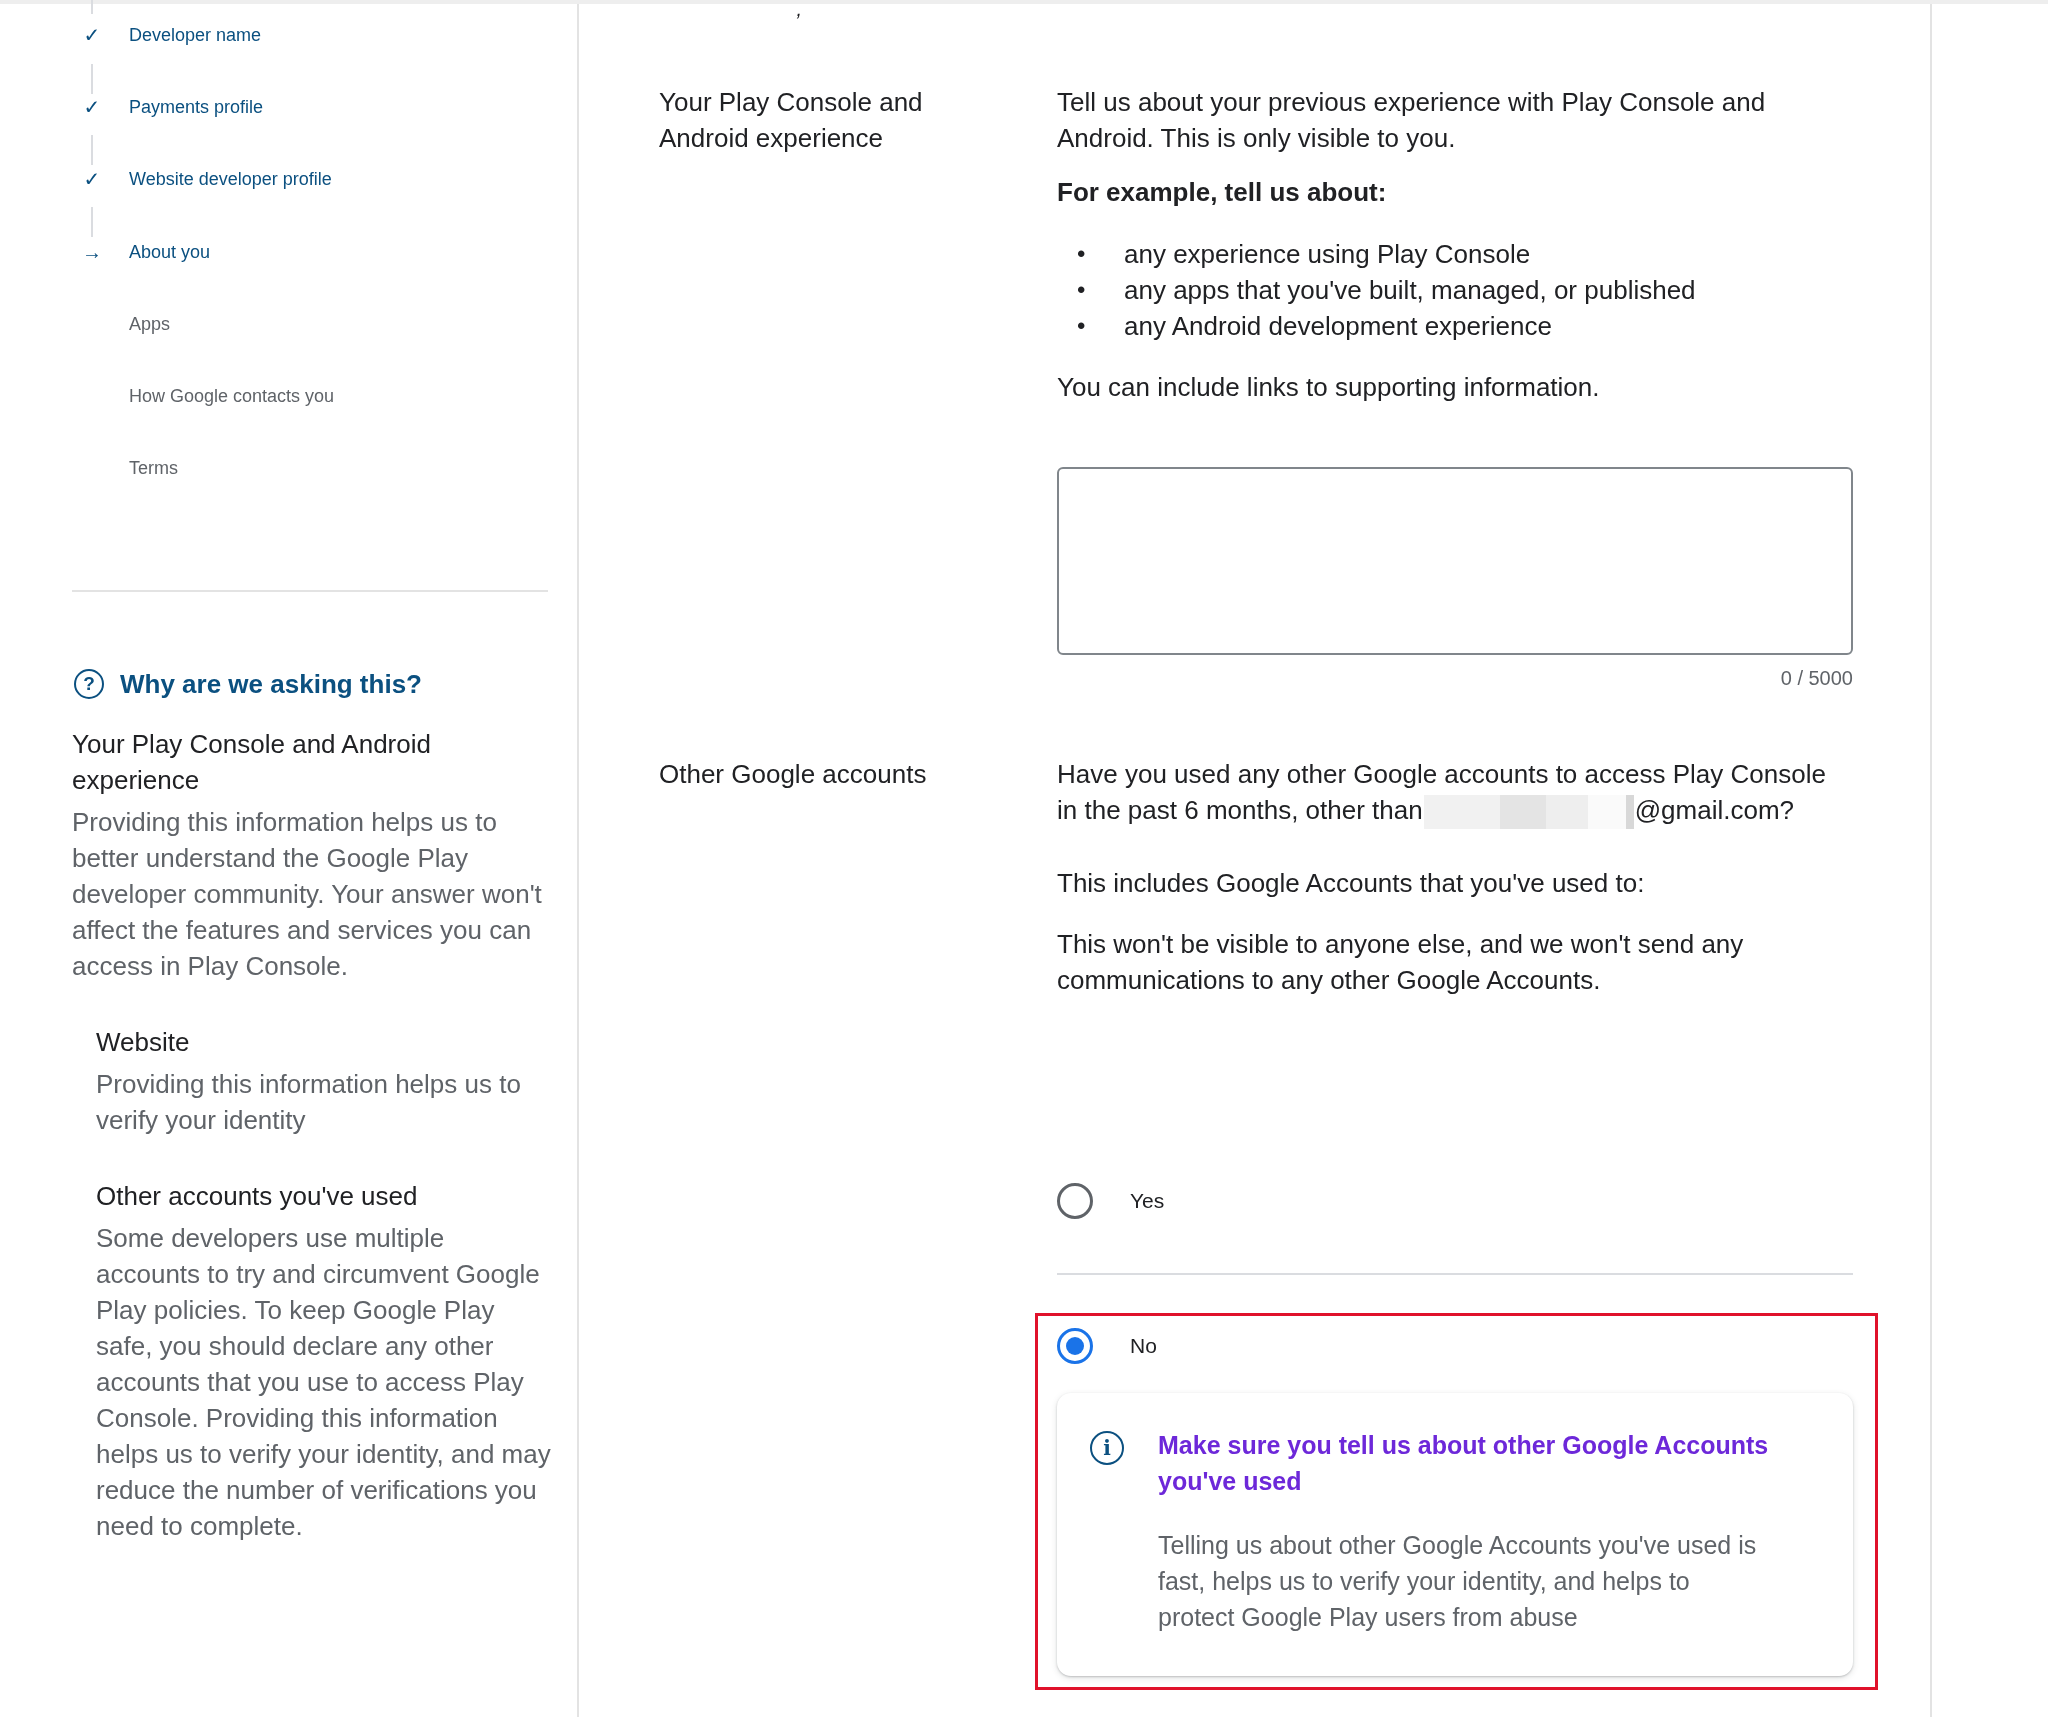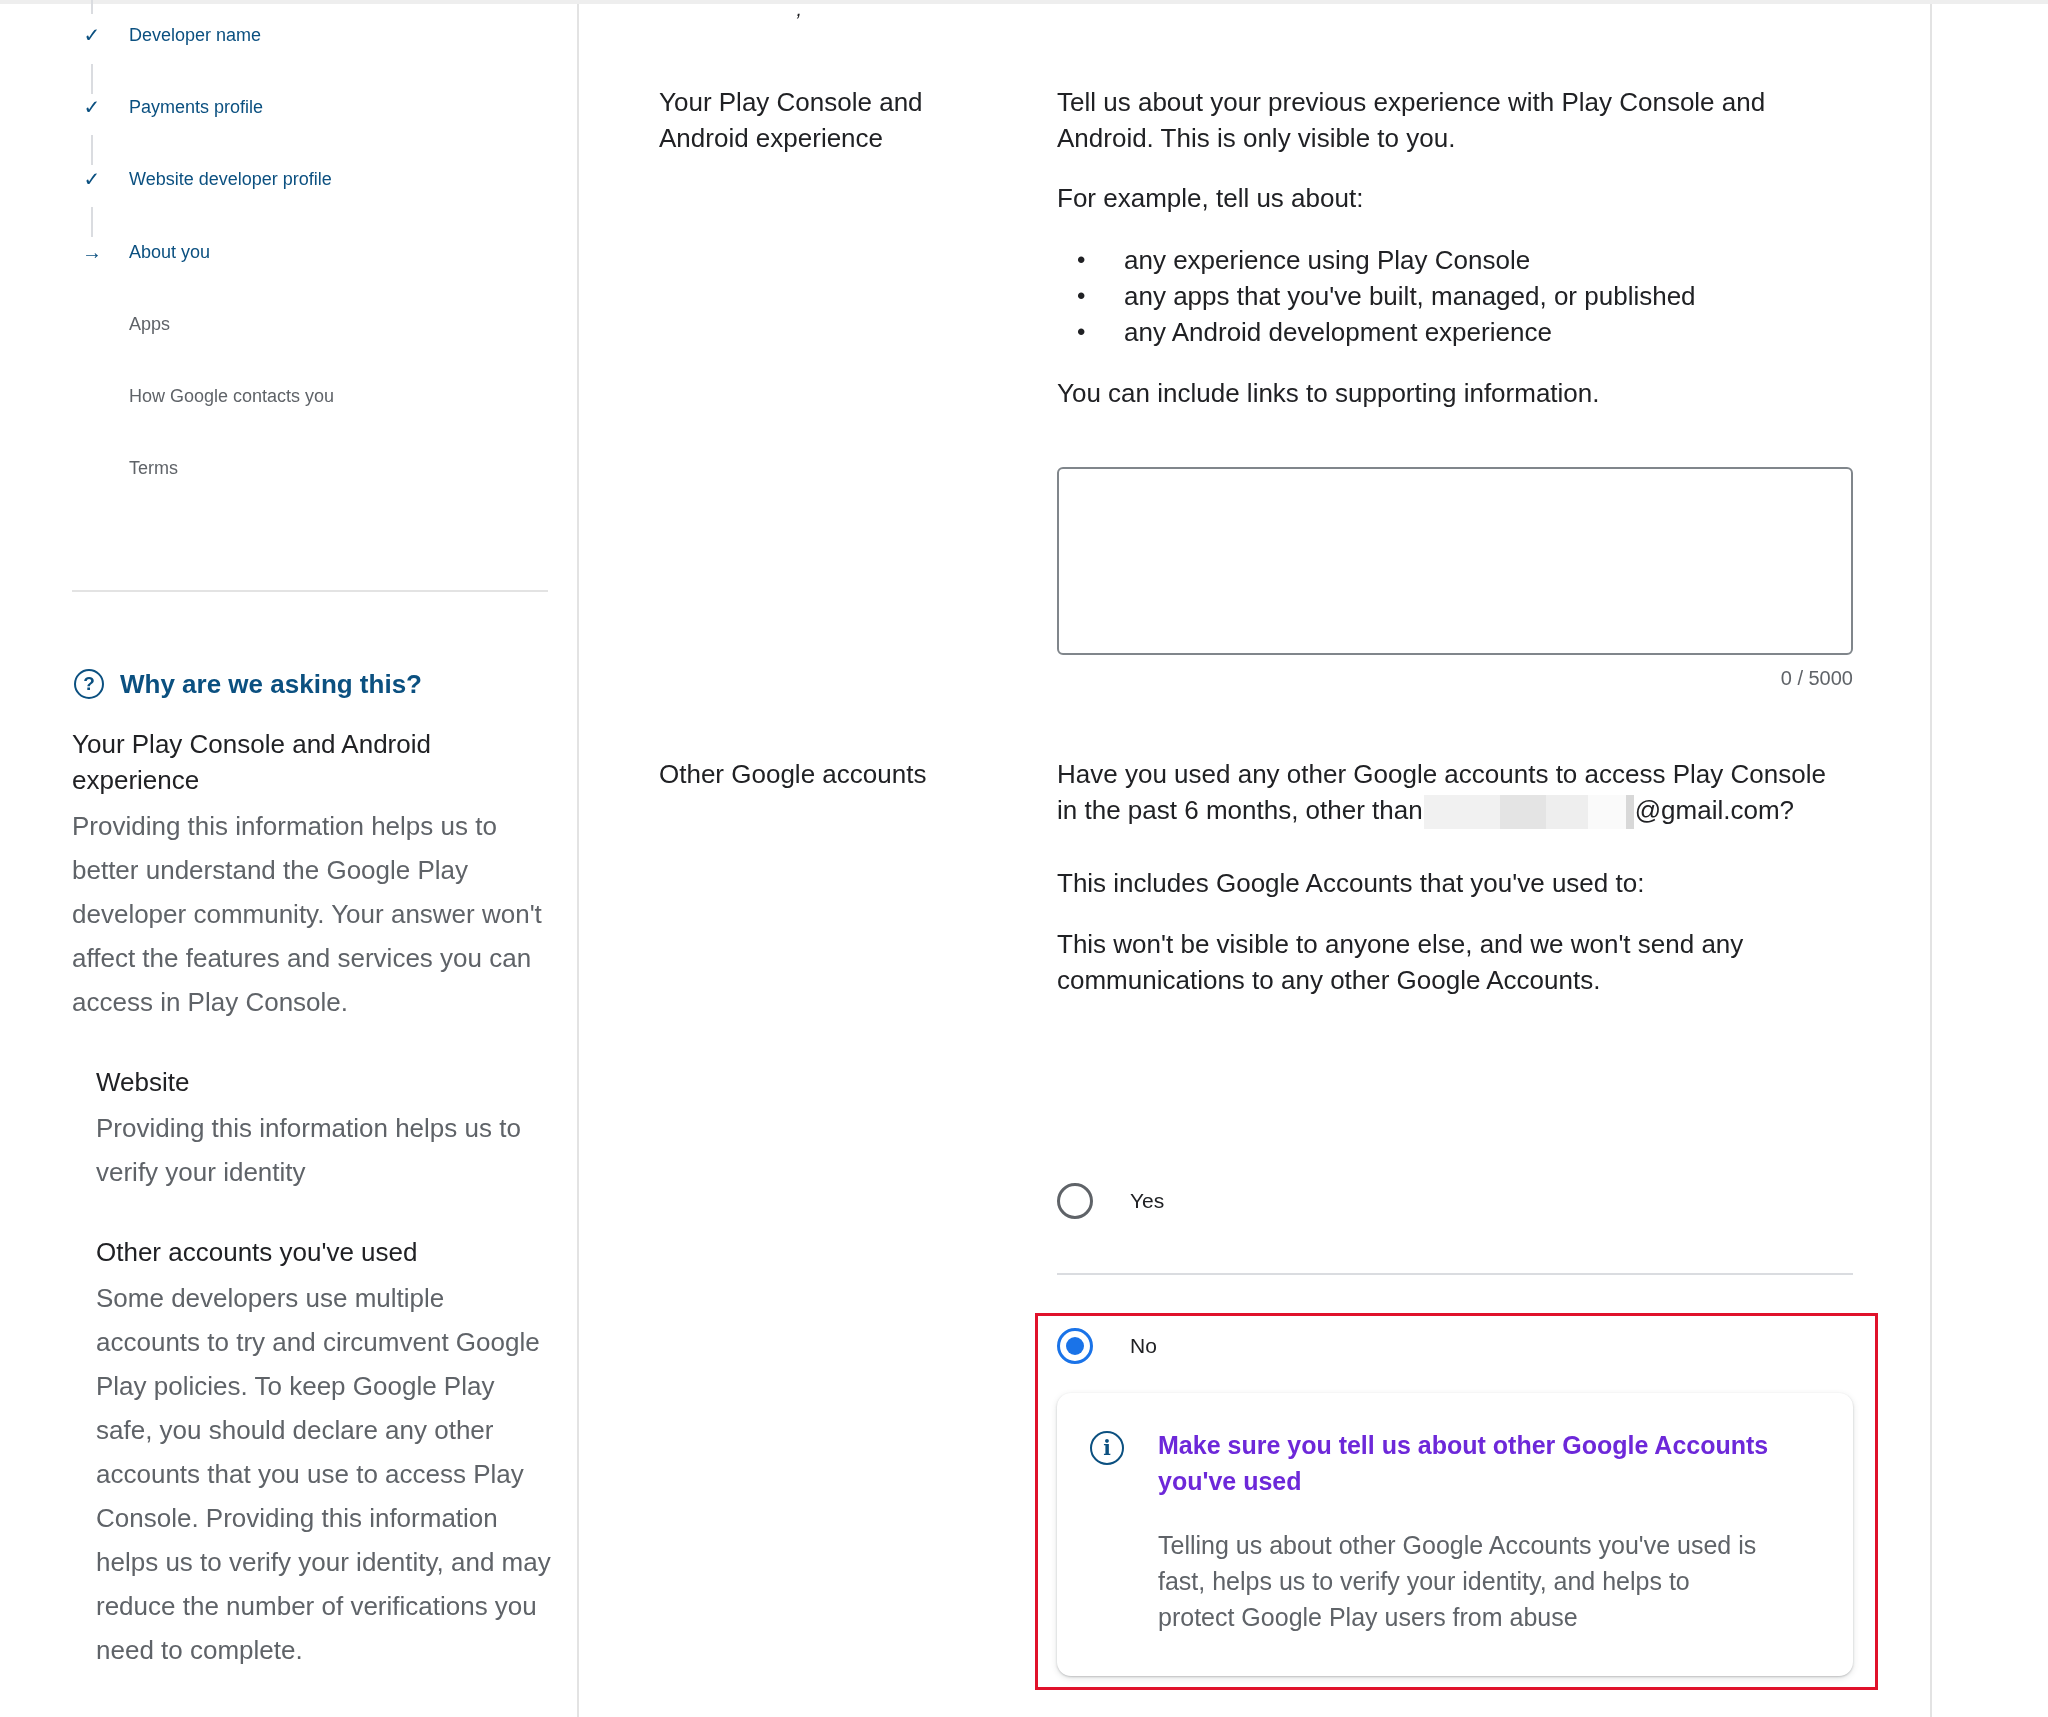--- a/index.html
+++ b/index.html
@@ -20,21 +20,21 @@
 
   .left-divider { position: absolute; left: 72px; top: 586px; width: 476px; height: 2px; background: #e3e3e3; }
 
   .help { position: absolute; left: 72px; top: 660px; width: 480px; }
   .help-title-row { display: flex; align-items: center; height: 40px; }
   .help-icon { width: 30px; height: 30px; border: 2.5px solid #0b5080; border-radius: 50%; color: #0b5080; font-size: 19px; font-weight: bold; display: flex; align-items: center; justify-content: center; margin-left: 2px; }
   .help-title { margin-left: 16px; font-size: 26px; font-weight: bold; color: #0b5080; }
   .help-section { margin-top: 22px; }
   .help-section + .help-section { margin-top: 40px; margin-left: 24px; }
   .help-heading { font-size: 26px; line-height: 36px; color: #202124; }
-  .help-body { font-size: 26px; line-height: 44px; color: #5f6368; margin-top: 6px; }
+  .help-body { font-size: 26px; line-height: 36px; color: #5f6368; margin-top: 6px; }
 
   
   .main { position: absolute; left: 580px; top: 4px; width: 1352px; height: 1713px; border-right: 2px solid #e3e3e3; }
   .clipped-glyph { position: absolute; left: 217px; top: -6px; font-size: 20px; color: #202124; transform: skewX(-12deg); }
 
   .field-label { position: absolute; left: 79px; width: 320px; font-size: 26px; line-height: 36px; color: #202124; }
   .content { position: absolute; left: 477px; width: 794px; font-size: 26px; line-height: 36px; color: #202124; }
   .content p { margin: 0; }
   .content ul { list-style: none; margin: 16px; padding: 0; }
   .content li { position: relative; padding-left: 51px; }
@@ -129,21 +129,21 @@
     </div>
   </section>
 </aside>
 
 <main class="main">
   <span class="clipped-glyph">,</span>
 
   <div class="field-label" style="top:80px;">Your Play Console and Android experience</div>
   <div class="content" style="top:80px;">
     <p>Tell us about your previous experience with Play Console and Android. This is only visible to you.</p>
-    <p style="margin-top:24px;">For example, tell us about:</p>
+    <p style="margin-top:18px;font-weight:bold;">For example, tell us about:</p>
     <ul style="margin-top:26px;">
       <li>any experience using Play Console</li>
       <li>any apps that you've built, managed, or published</li>
       <li>any Android development experience</li>
     </ul>
     <p style="margin-top:25px;">You can include links to supporting information.</p>
   </div>
 
   <div class="textarea-wrap">
     <textarea class="textarea" placeholder="" style=""></textarea>

